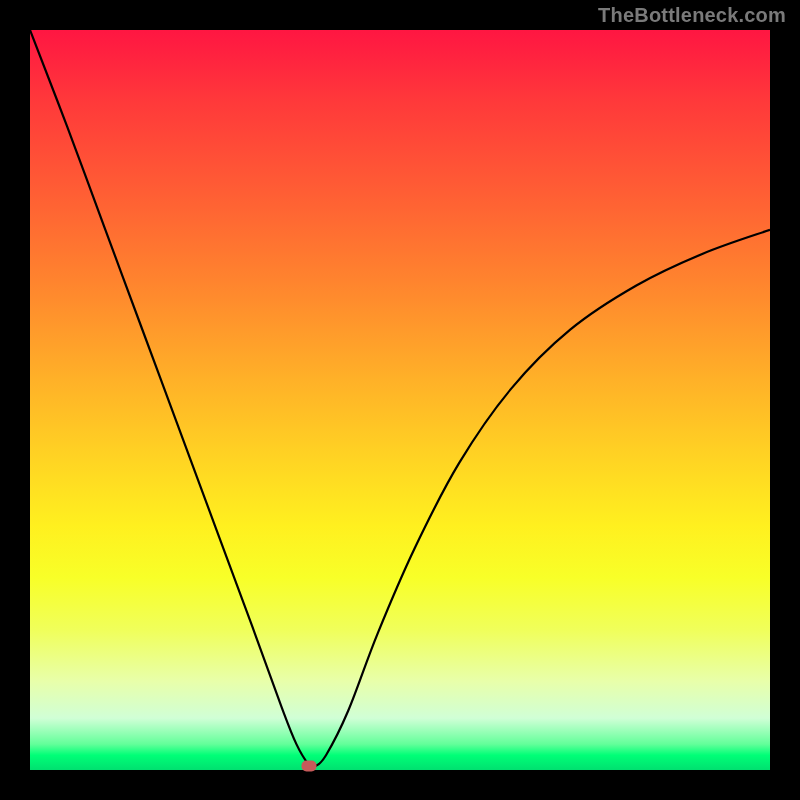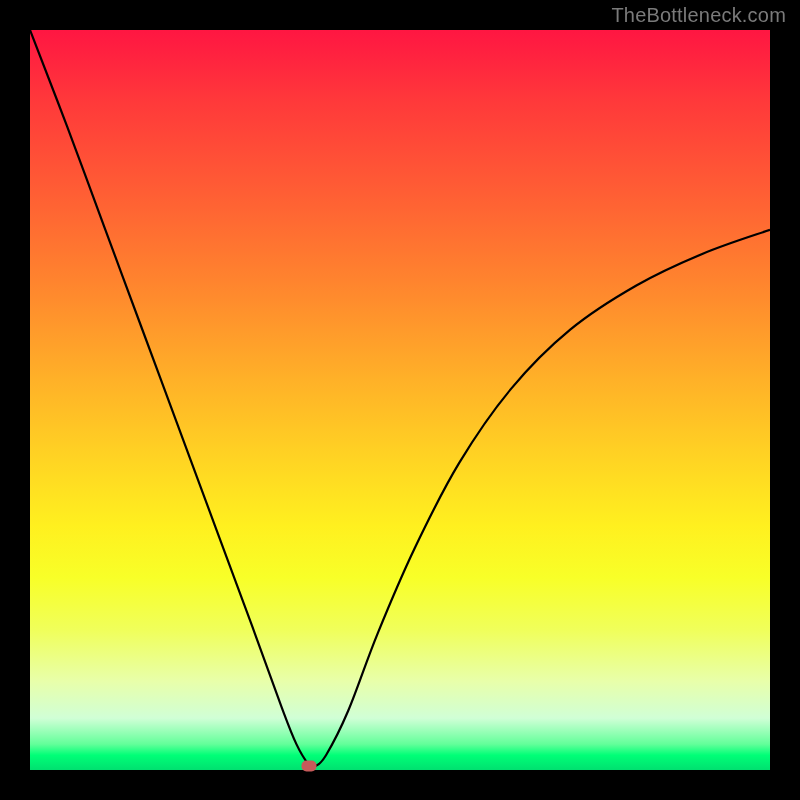--- a/index.html
+++ b/index.html
@@ -49,21 +49,21 @@
     background: #c75a5a;
     border-radius: 5px;
     transform: translate(-50%, -50%);
   }
   .watermark {
     position: absolute;
     top: 4px;
     right: 14px;
     color: #7a7a7a;
     font-size: 20px;
-    font-weight: 400;
+    font-weight: 700;
     letter-spacing: 0.2px;
   }
 </style>
 </head>
 <body>
 
 <div class="plot-area"></div>
 
 <svg class="curve" viewBox="0 0 740 740" preserveAspectRatio="none">
   <path id="curve-path" d="M 0,0 C 6.66,17.316000000000006 23.68,60.902000000000044 37,96.20000000000005 C 50.32,131.49800000000005 60.68,160.13600000000002 74,196.10000000000002 C 87.32,232.06400000000002 97.68,260.036 111,296 C 124.32,331.964 134.68,359.936 148,395.9 C 161.32,431.864 171.68,459.83599999999996 185,495.79999999999995 C 198.32,531.764 210.012,563.066 222,595.7 C 233.988,628.3340000000001 243.60800000000003,655.788 251.60000000000002,677.1 C 259.59200000000004,698.412 261.47159999999997,703.7104 266.4,714.1 C 271.3284,724.4896 275.65000000000003,730.8240000000001 278.98,734.82 C 282.31,738.816 281.8364,738.0315999999999 284.90000000000003,736.3 C 287.96360000000004,734.5684 290.00600000000003,735.19 296,725.2 C 301.99399999999997,715.21 308.876,702.7779999999999 318.2,680.8 C 327.524,658.822 335.81199999999995,632.404 347.79999999999995,603.1 C 359.78799999999995,573.796 370.148,548.636 384.8,518 C 399.452,487.36400000000003 411.884,461.538 429.2,432.90000000000003 C 446.51599999999996,404.26200000000006 461.02,382.876 481,358.9 C 500.98,334.924 517.5559999999999,318.34800000000007 540.1999999999999,299.70000000000005 C 562.8439999999999,281.052 582.824,269.01959999999997 606.8,255.29999999999995 C 630.776,241.58039999999994 649.424,233.47 673.4,223.48000000000002 C 697.376,213.49000000000004 728.012,204.06240000000005 740,199.80000000000007" fill="none" stroke="#000" stroke-width="2.2"></path>

